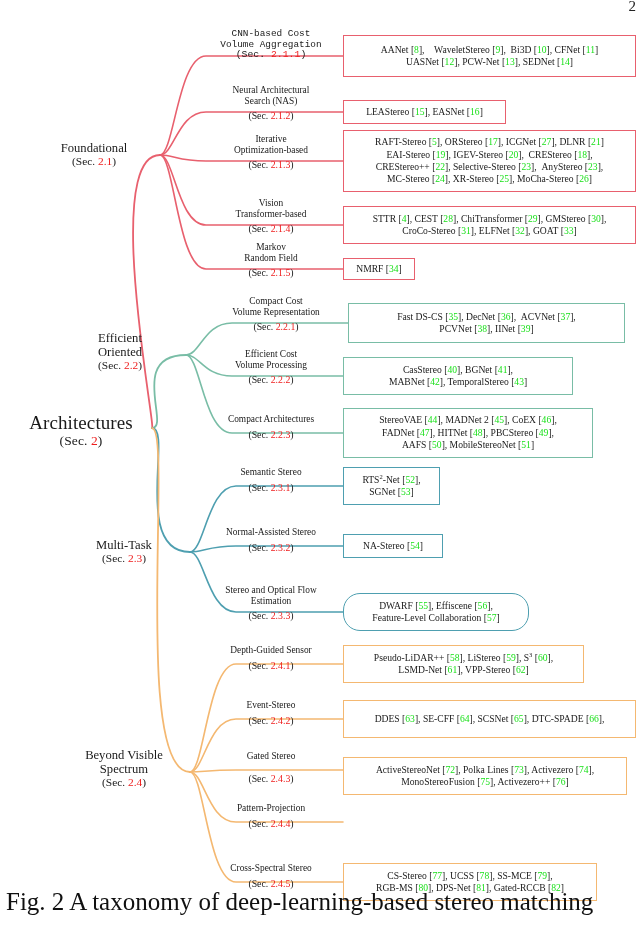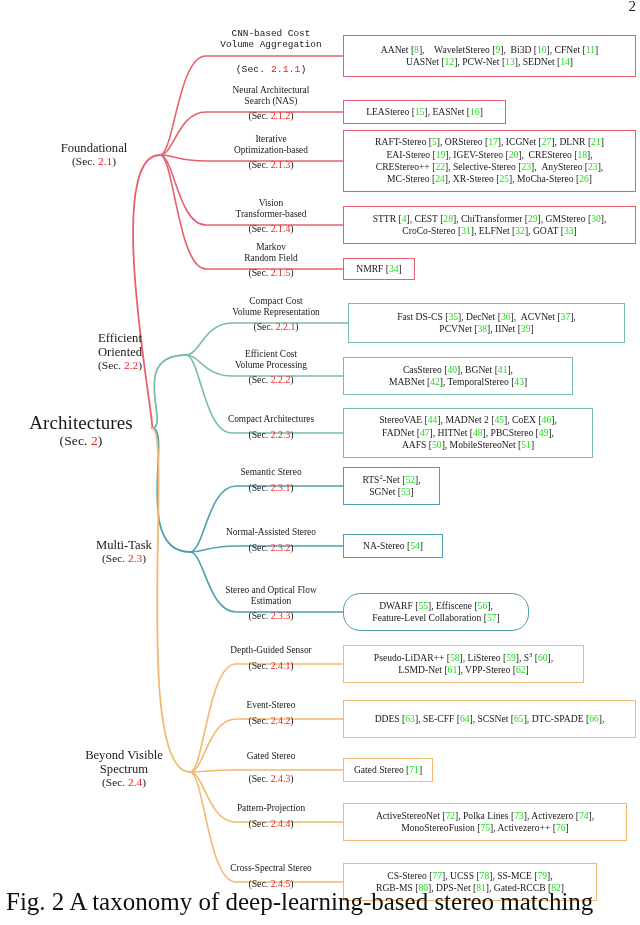--- a/index.html
+++ b/index.html
@@ -116,21 +116,21 @@
         <div>Architectures</div>
         <span class="sec">(Sec. <span class="secnum">2</span>)</span>
       </div>
       <div class="node lvl1" style="left: 34px; width: 120px; top: 141px;">
         <div>Foundational</div>
         <span class="sec">(Sec. <span class="secnum">2.1</span>)</span>
       </div>
       <div class="node lvl2" style="left: 203px; width: 136px; top: 29px; font-family: Liberation Mono, monospace;">
         <div>CNN-based Cost</div>
         <div>Volume Aggregation</div>
-        <span class="sec" style="margin-top: 15px;">(Sec. <span class="secnum">2.1.1</span>)</span>
+        <span class="sec" style="margin-top: 0;">(Sec. <span class="secnum">2.1.1</span>)</span>
       </div>
       <div class="leafbox c-red" style="left: 343px; top: 35px; width: 293px; height: 42px;">
         <div class="inner">
           <div>AANet [<span class="ref">8</span>], WaveletStereo [<span class="ref">9</span>], Bi3D [<span class="ref">10</span>], CFNet [<span class="ref">11</span>]</div>
           <div>UASNet [<span class="ref">12</span>], PCW-Net [<span class="ref">13</span>], SEDNet [<span class="ref">14</span>]</div>
         </div>
       </div>
       <div class="node lvl2" style="left: 203px; width: 136px; top: 85px;">
         <div>Neural Architectural</div>
         <div>Search (NAS)</div>
@@ -277,21 +277,21 @@
       </div>
       <div class="leafbox c-orange" style="left: 343px; top: 758px; width: 90px; height: 24px;">
         <div class="inner">
           <div>Gated Stereo [<span class="ref">71</span>]</div>
         </div>
       </div>
       <div class="node lvl2" style="left: 203px; width: 136px; top: 803px;">
         <div>Pattern-Projection</div>
         <span class="sec" style="margin-top: 5px;">(Sec. <span class="secnum">2.4.4</span>)</span>
       </div>
-      <div class="leafbox c-orange" style="left: 343px; top: 803px; width: 284px; height: 38px;">
+      <div class="leafbox c-orange" style="left: 343px; top: 757px; width: 284px; height: 38px;">
         <div class="inner">
           <div>ActiveStereoNet [<span class="ref">72</span>], Polka Lines [<span class="ref">73</span>], Activezero [<span class="ref">74</span>],</div>
           <div>MonoStereoFusion [<span class="ref">75</span>], Activezero++ [<span class="ref">76</span>]</div>
         </div>
       </div>
       <div class="node lvl2" style="left: 203px; width: 136px; top: 863px;">
         <div>Cross-Spectral Stereo</div>
         <span class="sec" style="margin-top: 5px;">(Sec. <span class="secnum">2.4.5</span>)</span>
       </div>
       <div class="leafbox c-orange" style="left: 343px; top: 863px; width: 254px; height: 38px;">

